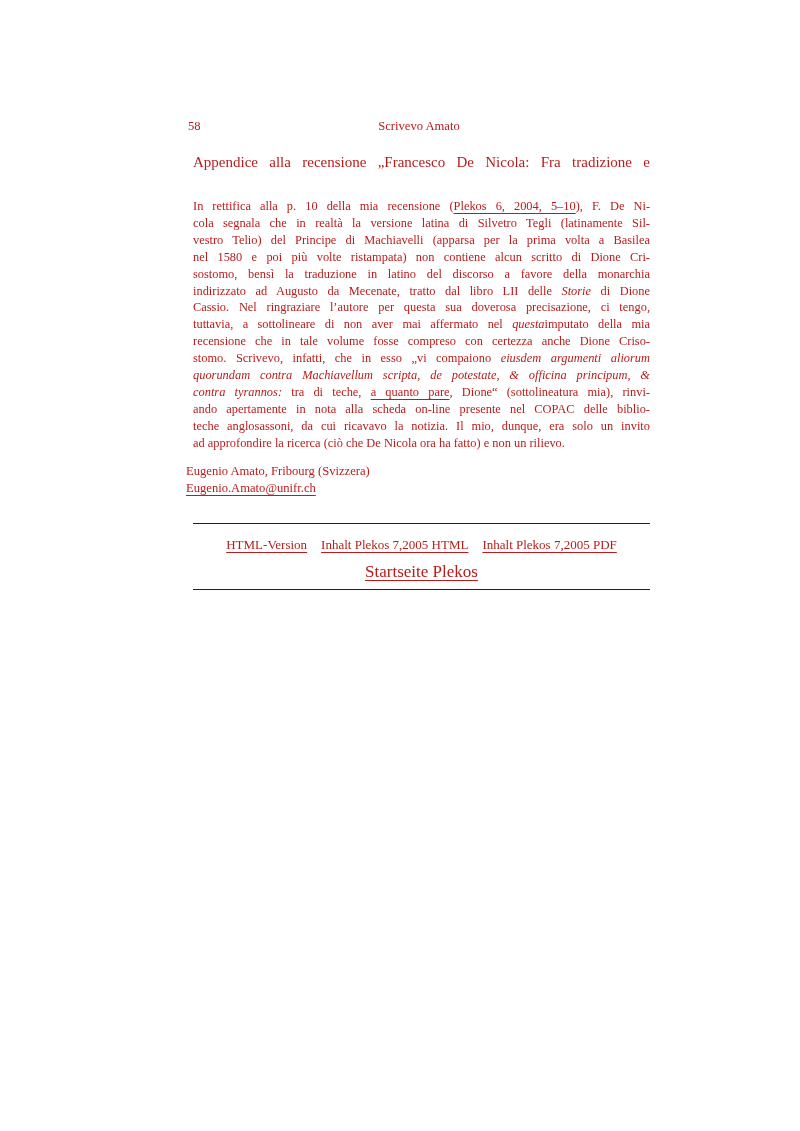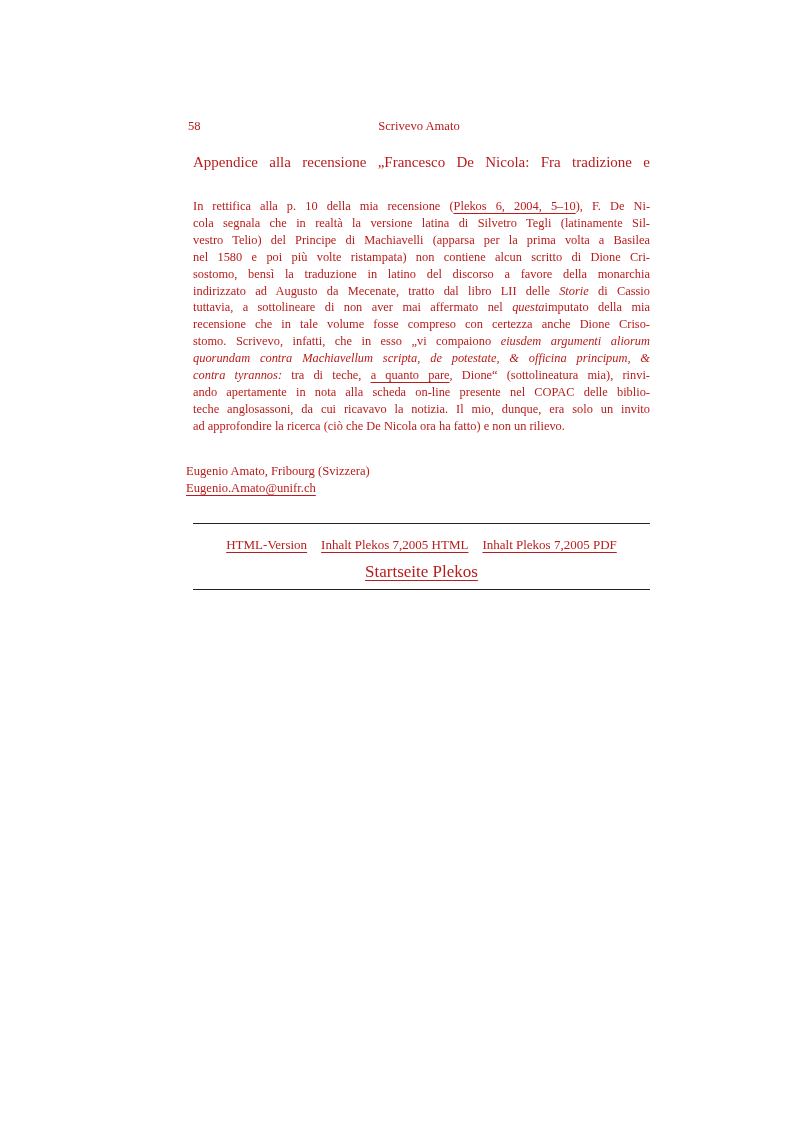--- a/index.html
+++ b/index.html
@@ -69,21 +69,22 @@
   <div class="title">
     <div class="tl j">Appendice alla recensione „Francesco De Nicola: Fra tradizione e</div>
   </div>
 
   <div class="paragraph">
       <div class="tline j"><span>In rettifica alla p. 10 della mia recensione (</span><span class="link">Plekos 6, 2004, 5–10</span><span>), F. De Ni-</span></div>
       <div class="tline j"><span>cola segnala che in realtà la versione latina di Silvetro Tegli (latinamente Sil-</span></div>
       <div class="tline j"><span>vestro Telio) del Principe di Machiavelli (apparsa per la prima volta a Basilea</span></div>
       <div class="tline j"><span>nel 1580 e poi più volte ristampata) non contiene alcun scritto di Dione Cri-</span></div>
       <div class="tline j"><span>sostomo, bensì la traduzione in latino del discorso a favore della monarchia</span></div>
-      <div class="tline j"><span>indirizzato ad Augusto da Mecenate, tratto dal libro LII delle </span><span class="italic">Storie</span><span> di Cassio</span></div>
+      <div class="tline j"><span>indirizzato ad Augusto da Mecenate, tratto dal libro LII delle </span><span class="italic">Storie</span><span> di Dione</span></div>
+      <div class="tline j"><span>Cassio. Nel ringraziare l’autore per questa sua doverosa precisazione, ci tengo,</span></div>
       <div class="tline j"><span>tuttavia, a sottolineare di non aver mai affermato nel </span><span class="italic">questa</span><span>imputato della mia</span></div>
       <div class="tline j"><span>recensione che in tale volume fosse compreso con certezza anche Dione Criso-</span></div>
       <div class="tline j"><span>stomo. Scrivevo, infatti, che in esso „vi compaiono </span><span class="italic">eiusdem argumenti aliorum</span></div>
       <div class="tline j"><span class="italic">quorundam contra Machiavellum scripta, de potestate, &amp; officina principum, &amp;</span></div>
       <div class="tline j"><span class="italic">contra tyrannos:</span><span> tra di teche, </span><span class="underline">a quanto pare</span><span>, Dione“ (sottolineatura mia), rinvi-</span></div>
       <div class="tline j"><span>ando apertamente in nota alla scheda on-line presente nel COPAC delle biblio-</span></div>
       <div class="tline j"><span>teche anglosassoni, da cui ricavavo la notizia. Il mio, dunque, era solo un invito</span></div>
       <div class="tline"><span>ad approfondire la ricerca (ciò che De Nicola ora ha fatto) e non un rilievo.</span></div>
     </div>
 

